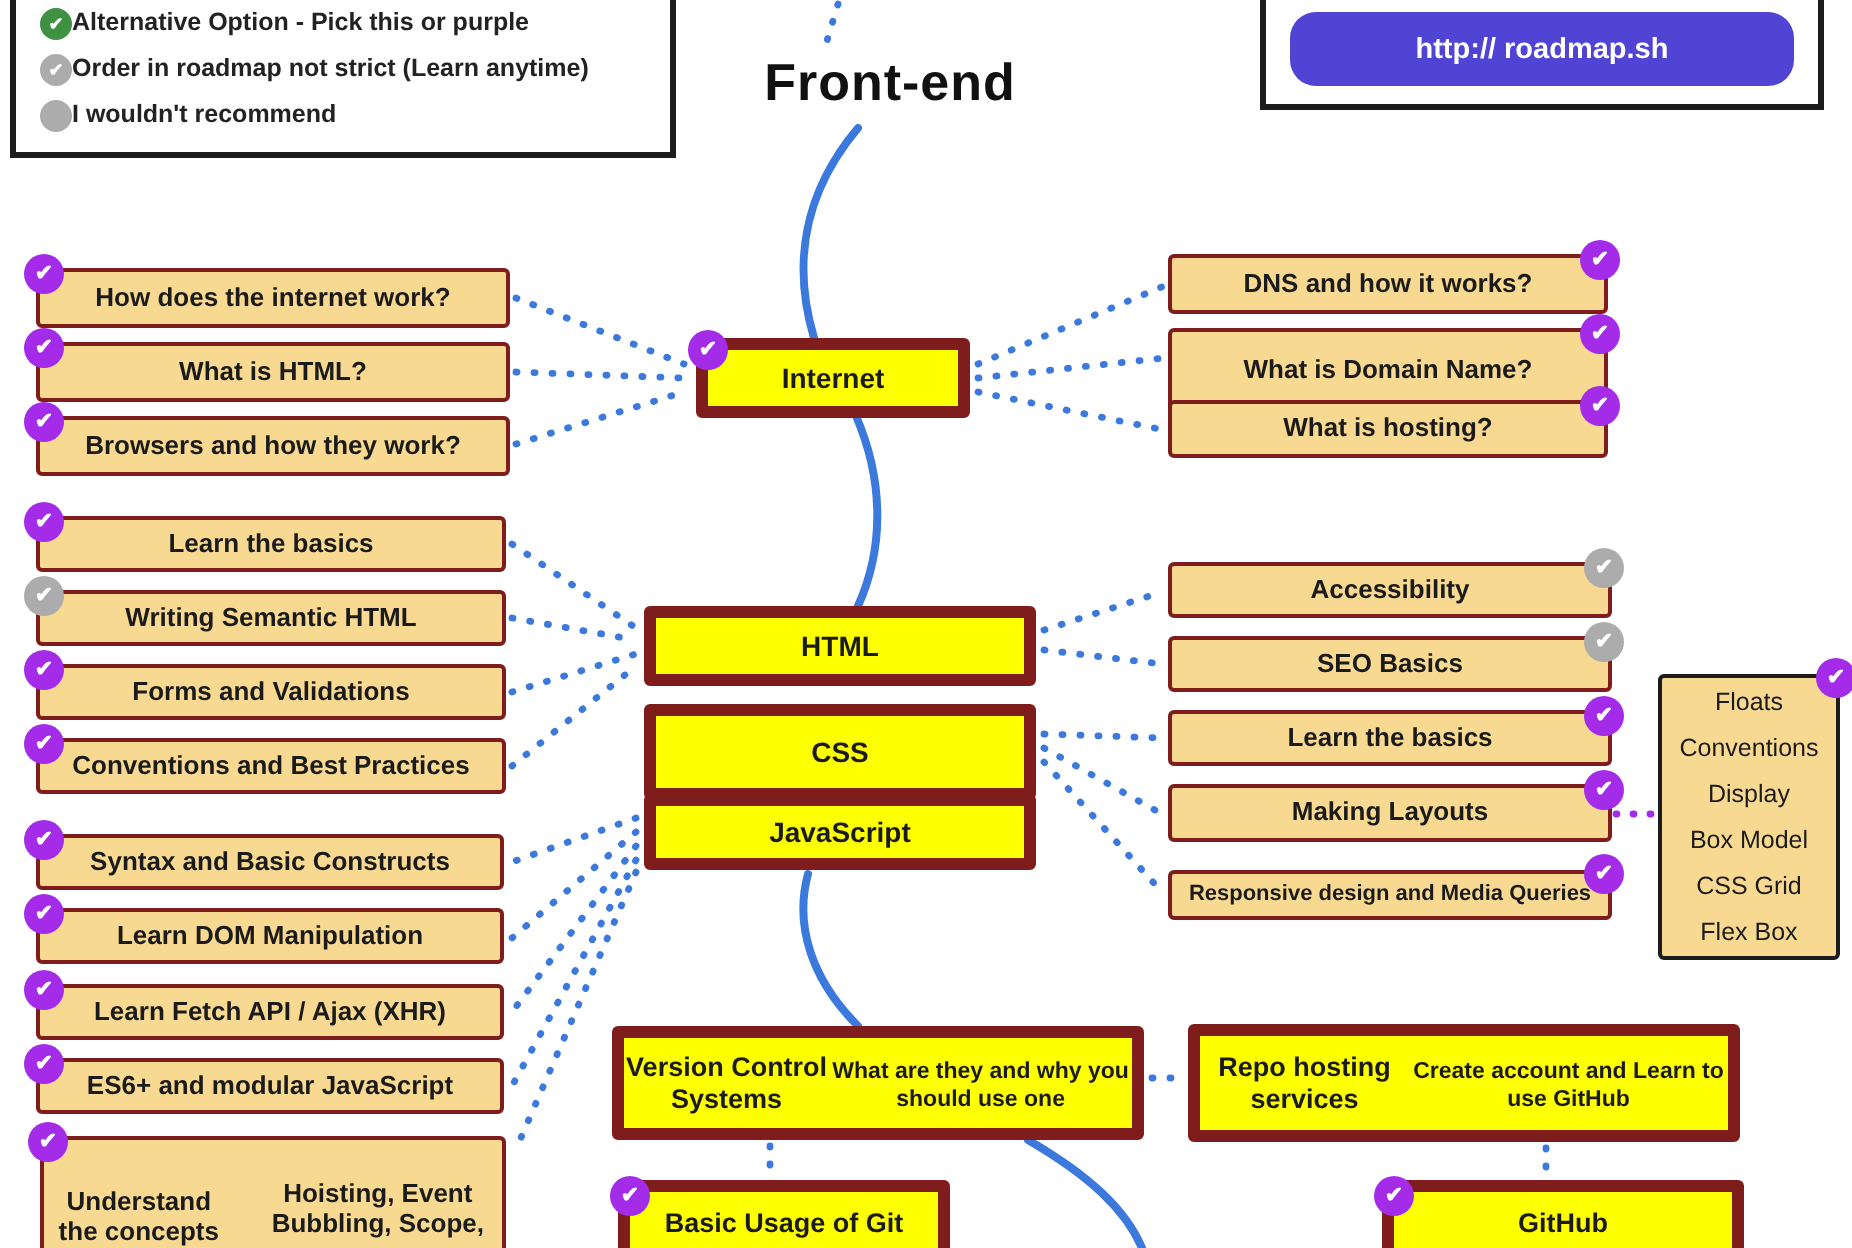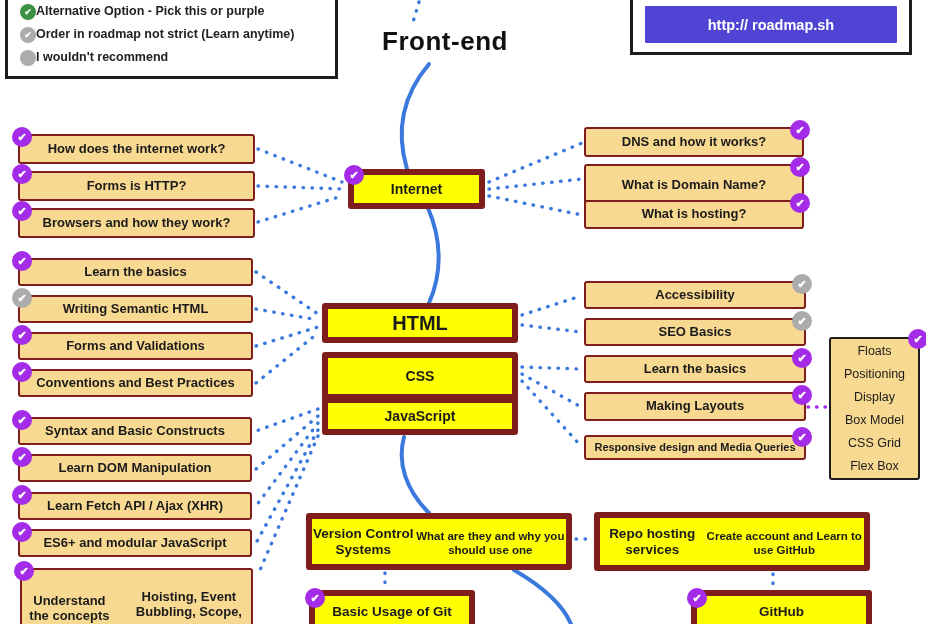--- a/index.html
+++ b/index.html
@@ -38,21 +38,21 @@
   }
   .legendrow{display:flex;align-items:flex-start;}
   .lbadge{position:static;width:16px;height:16px;font-size:9px;flex:0 0 16px;}
   .legendrow span.ltext{font-size:12.5px;font-weight:bold;color:#222;}
   .urlbox{
     position:absolute;left:630px;top:-31px;width:282px;height:86px;z-index:2;
     background:#fff;border:3px solid #1c1c1c;box-sizing:border-box;
     display:flex;align-items:flex-end;justify-content:center;padding-bottom:9px;
   }
   .urlbtn{
-    width:252px;height:37px;background:#5044d4;border:none;border-radius:1px;
+    width:252px;height:37px;background:#5044d4;border:none;border-radius:13px;
     color:#ffffff;font-family:"Liberation Sans",sans-serif;
     font-size:14.5px;font-weight:bold;cursor:pointer;
   }
   .pagetitle{
     position:absolute;left:355px;top:26px;width:180px;z-index:2;text-align:center;
     font-size:26px;font-weight:bold;letter-spacing:0.5px;color:#111;
   }
   .floats-box{
     position:absolute;left:829px;top:337px;width:91px;height:143px;z-index:2;
     background:#f8d991;border:2.5px solid #1c1c1c;border-radius:3px;box-sizing:border-box;
@@ -124,21 +124,21 @@
   <div class="urlbox">
     <button class="urlbtn">http:// roadmap.sh</button>
   </div>
 
   <div class="node tan" style="left:18px;top:134px;width:237px;height:30px">
     <span class="badge b-tl badge-purple"></span>
     <span>How does the internet work?</span>
   </div>
   <div class="node tan" style="left:18px;top:171px;width:237px;height:30px">
     <span class="badge b-tl badge-purple"></span>
-    <span>Forms is HTTP?</span>
+    <span>What is HTML?</span>
   </div>
   <div class="node tan" style="left:18px;top:208px;width:237px;height:30px">
     <span class="badge b-tl badge-purple"></span>
     <span>Browsers and how they work?</span>
   </div>
 
   <div class="node tan" style="left:18px;top:258px;width:235px;height:28px">
     <span class="badge b-tl badge-purple"></span>
     <span>Learn the basics</span>
   </div>
@@ -174,21 +174,21 @@
   <div class="node tan stack" style="left:20px;top:568px;width:233px;height:70px;padding-top:4px;justify-content:flex-start;gap:10px">
     <span class="badge b-tl badge-purple"></span>
     <span style="margin-top:8px">Understand the concepts</span>
     <span>Hoisting, Event Bubbling, Scope,</span>
   </div>
 
   <div class="node yellow" style="left:348px;top:169px;width:137px;height:40px;font-size:14px">
     <span class="badge badge-purple" style="left:-10px;top:-10px"></span>
     <span>Internet</span>
   </div>
-  <div class="node yellow" style="left:322px;top:303px;width:196px;height:40px;font-size:20px">
+  <div class="node yellow" style="left:322px;top:303px;width:196px;height:40px;font-size:14px">
     <span>HTML</span>
   </div>
   <div class="node yellow" style="left:322px;top:352px;width:196px;height:48px;font-size:14px">
     <span>CSS</span>
   </div>
   <div class="node yellow" style="left:322px;top:397px;width:196px;height:38px;font-size:14px">
     <span>JavaScript</span>
   </div>
 
   <div class="node tan" style="left:584px;top:127px;width:220px;height:30px">
@@ -221,21 +221,21 @@
     <span>Making Layouts</span>
   </div>
   <div class="node tan small-label" style="left:584px;top:435px;width:222px;height:25px">
     <span class="badge b-tr badge-purple" style="top:-10px"></span>
     <span>Responsive design and Media Queries</span>
   </div>
 
   <div class="floats-box">
     <span class="badge badge-purple" style="right:-10px;top:-10px"></span>
     <span>Floats</span>
-    <span>Positioning</span>
+    <span>Conventions</span>
     <span>Display</span>
     <span>Box Model</span>
     <span>CSS Grid</span>
     <span>Flex Box</span>
   </div>
 
   <div class="node yellow stack" style="left:306px;top:513px;width:266px;height:57px;font-size:13.5px">
     <span>Version Control Systems</span>
     <span class="sub">What are they and why you should use one</span>
   </div>

